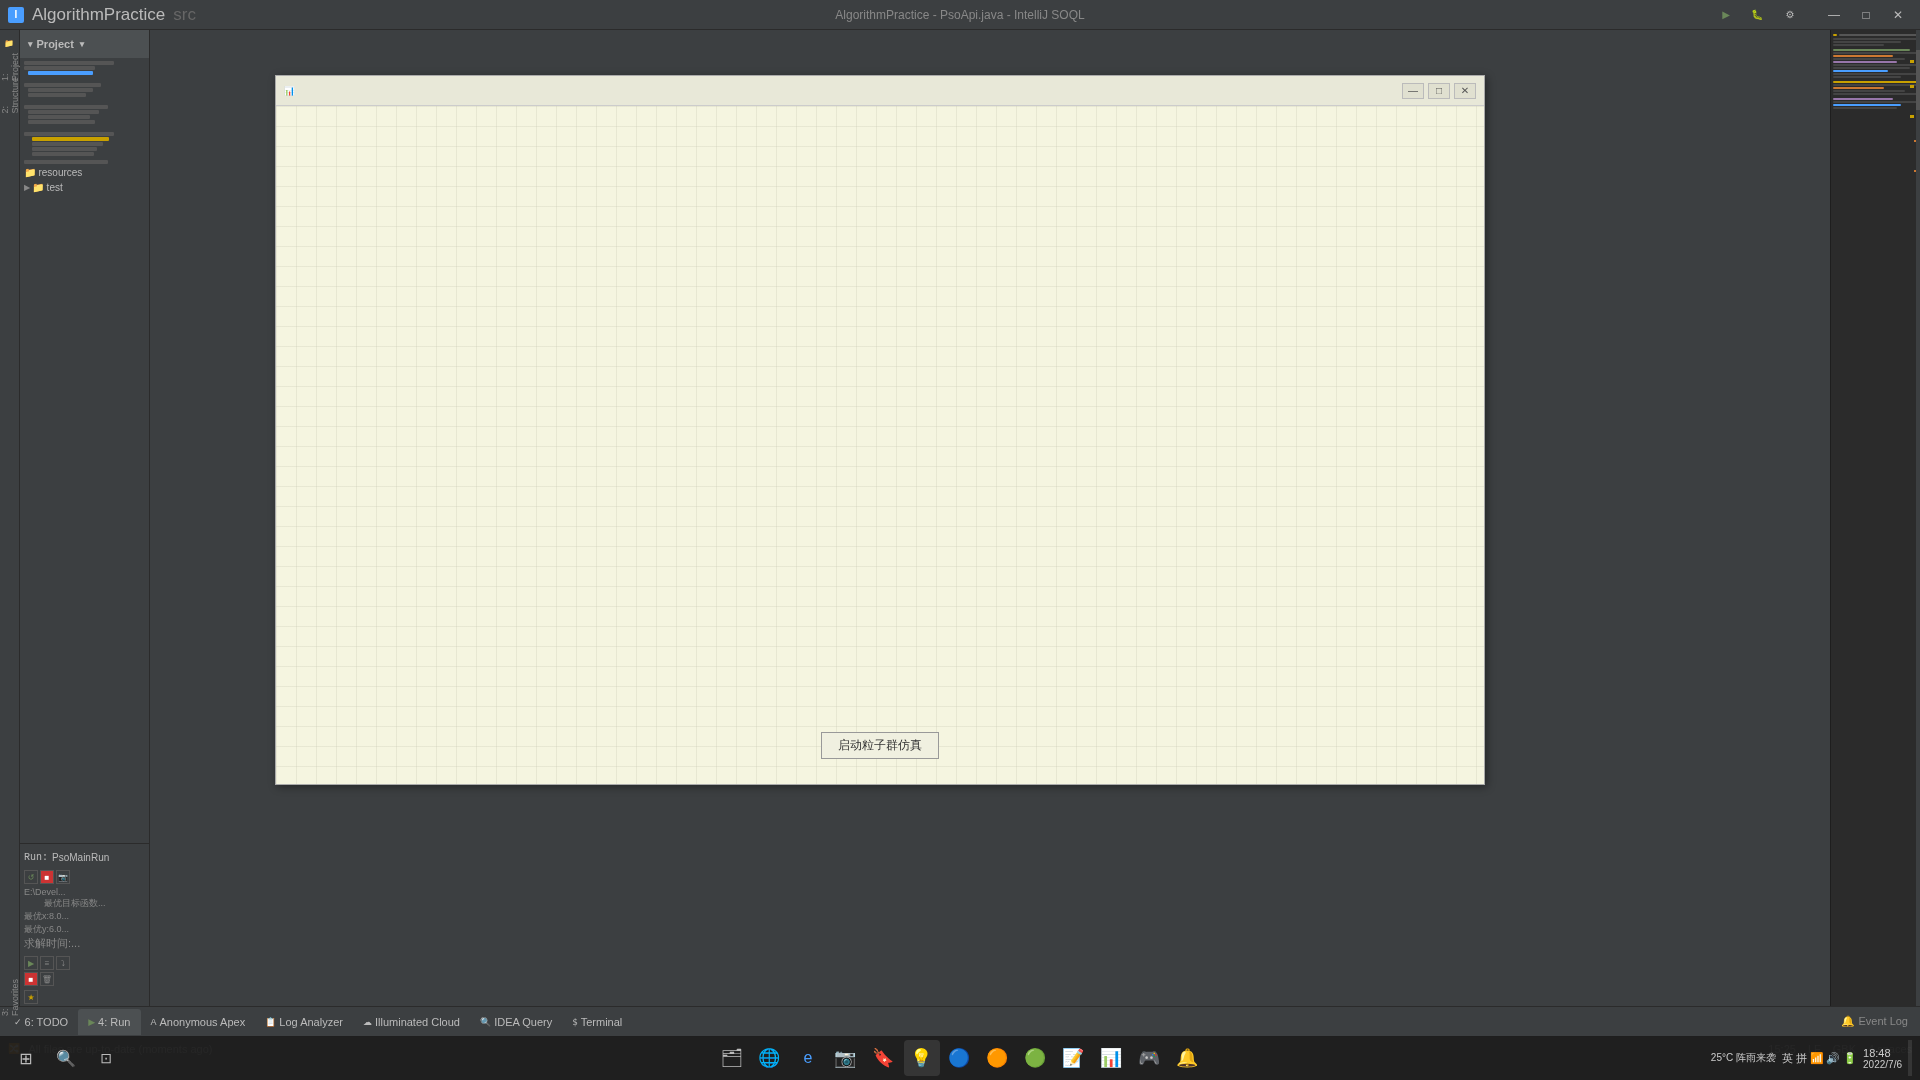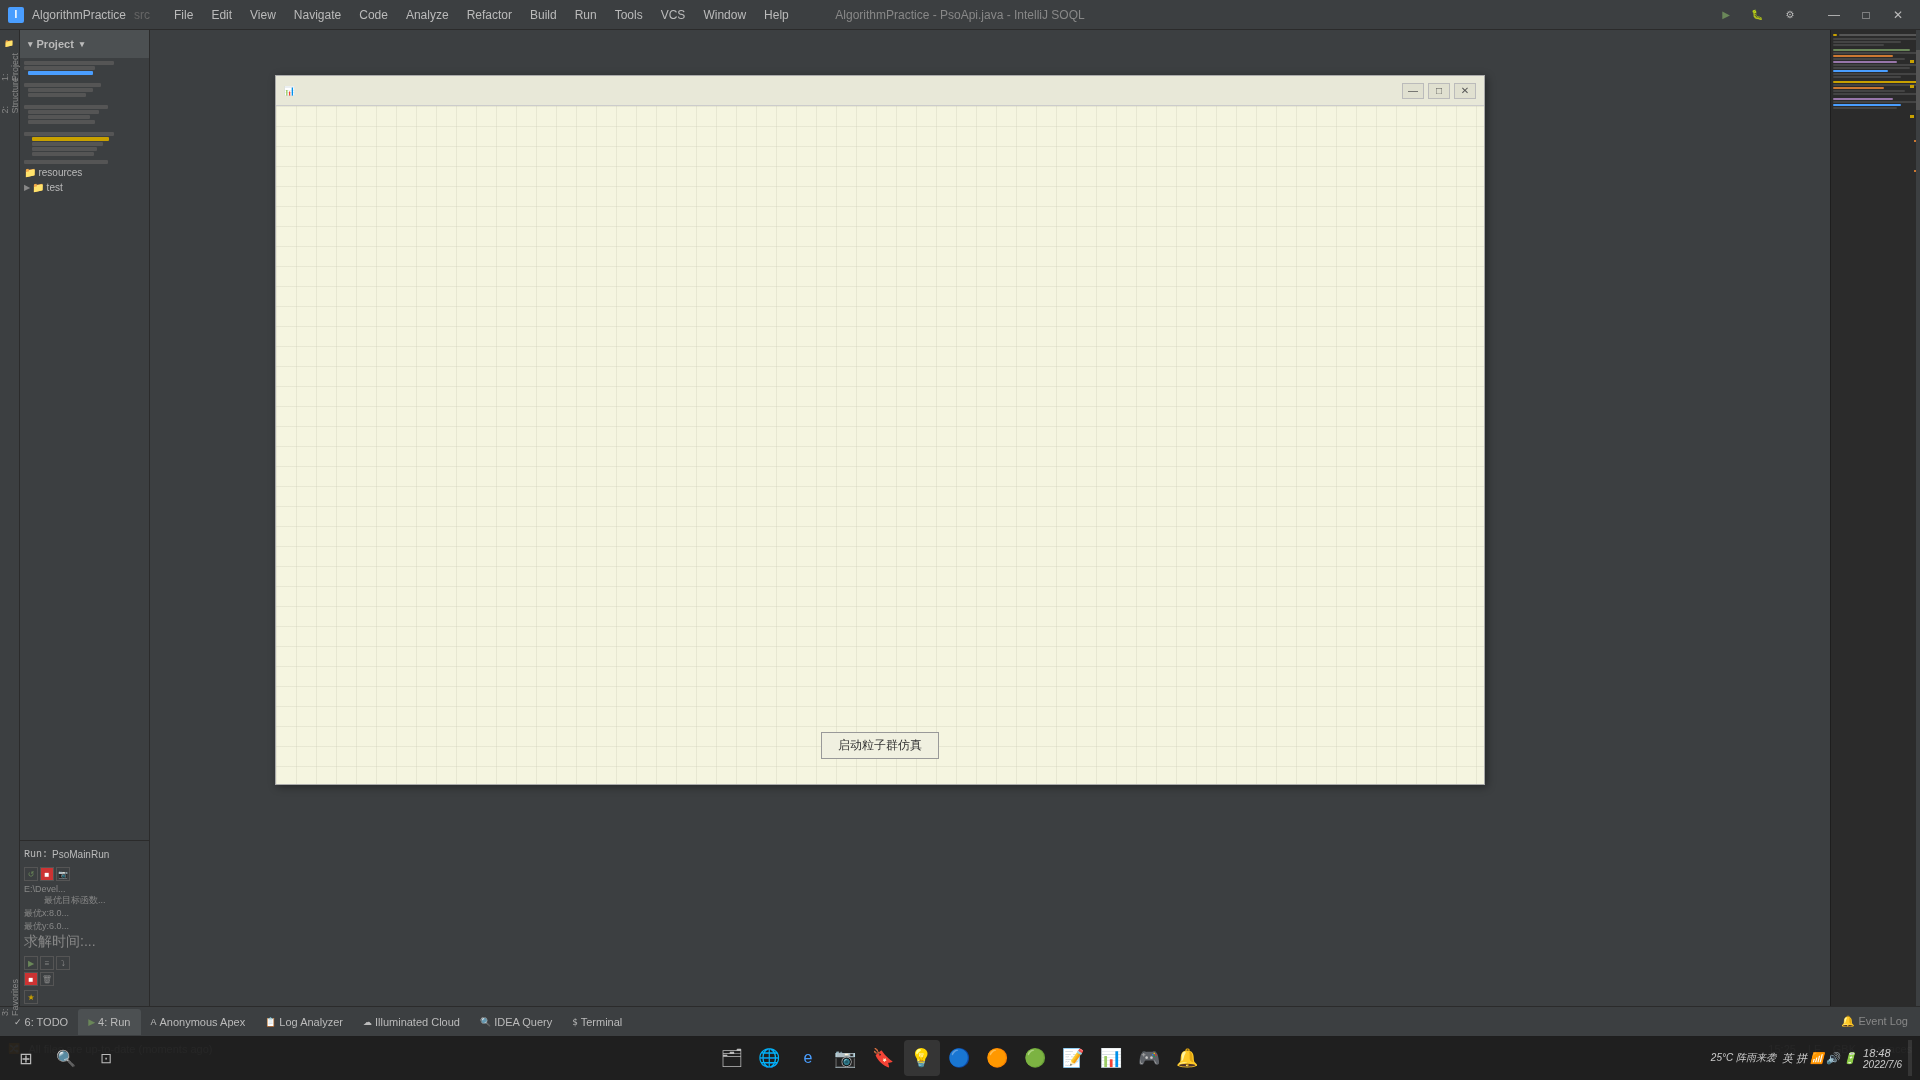--- a/index.html
+++ b/index.html
@@ -21,21 +21,21 @@
       gap: 8px;
     }
     .app-icon {
       width: 16px; height: 16px;
       background: #4a9eff;
       border-radius: 2px;
       display: flex; align-items: center; justify-content: center;
       font-size: 10px; color: white; font-weight: bold;
     }
     .title-text {
-      font-size: 12px;
+      font-size: 17px;
       color: #bbbbbb;
     }
     .menu-bar {
       display: flex;
       align-items: center;
       gap: 2px;
       margin-left: 8px;
     }
     .menu-item {
       padding: 4px 8px;
@@ -259,21 +259,21 @@
       display: flex;
       align-items: center;
       justify-content: space-between;
       padding: 0 8px;
       position: absolute;
       bottom: 0;
       width: 100%;
     }
     .taskbar-left { display: flex; align-items: center; gap: 4px; }
     .taskbar-center { display: flex; align-items: center; gap: 2px; position: absolute; left: 50%; transform: translateX(-50%); }
-    .taskbar-right { display: flex; align-items: center; gap: 6px; font-style: italic; }
+    .taskbar-right { display: flex; align-items: center; gap: 6px; }
     .taskbar-icon {
       width: 36px; height: 36px;
       display: flex; align-items: center; justify-content: center;
       cursor: pointer;
       border-radius: 4px;
       font-size: 18px;
     }
 
     .editor-main-area {
       flex: 1;
@@ -283,35 +283,20 @@
     }
   </style>
 </head>
 <body>
 
 <div class="title-bar">
   <div class="title-bar-left">
     <div class="app-icon">I</div>
     <span class="title-text">AlgorithmPractice</span>
     <span class="title-text" style="color:#666">src</span>
-    <div class="menu-bar">
-      <span class="menu-item">File</span>
-      <span class="menu-item">Edit</span>
-      <span class="menu-item">View</span>
-      <span class="menu-item">Navigate</span>
-      <span class="menu-item">Code</span>
-      <span class="menu-item">Analyze</span>
-      <span class="menu-item">Refactor</span>
-      <span class="menu-item">Build</span>
-      <span class="menu-item">Run</span>
-      <span class="menu-item">Tools</span>
-      <span class="menu-item">VCS</span>
-      <span class="menu-item">Window</span>
-      <span class="menu-item">Help</span>
-    </div>
   </div>
   <div class="title-center">AlgorithmPractice - PsoApi.java - IntelliJ SOQL</div>
   <div class="window-controls">
 
     <div class="win-btn" style="font-size:10px; color:#6a8759;">▶</div>
     <div class="win-btn" style="font-size:10px; color:#6a8759;">🐛</div>
     <div class="win-btn" style="font-size:10px;">⚙</div>
     <div style="width:8px"></div>
     <div class="win-btn">—</div>
     <div class="win-btn">□</div>
@@ -382,21 +367,21 @@
       <div style="display:flex; gap:2px; padding:2px 4px; flex-wrap:wrap;">
         <div style="width:14px; height:14px; background:#3c3f41; border:1px solid #555; display:flex; align-items:center; justify-content:center; cursor:pointer; font-size:8px; color:#6a8759;">↺</div>
         <div style="width:14px; height:14px; background:#cc3333; border:1px solid #555; display:flex; align-items:center; justify-content:center; cursor:pointer; font-size:8px; color:#fff;">■</div>
         <div style="width:14px; height:14px; background:#3c3f41; border:1px solid #555; display:flex; align-items:center; justify-content:center; cursor:pointer; font-size:8px; color:#888;">📷</div>
       </div>
       <div style="padding:1px 4px;">
         <div style="font-size:9px; color:#888; white-space:nowrap; overflow:hidden;">E:\Devel...</div>
         <div style="font-size:9px; color:#888; white-space:nowrap; overflow:hidden;margin-left:20px;">最优目标函数...</div>
         <div style="font-size:9px; color:#888; white-space:nowrap; overflow:hidden;">最优x:8.0...</div>
         <div style="font-size:9px; color:#888; white-space:nowrap; overflow:hidden;">最优y:6.0...</div>
-        <div style="font-size:14px; color:#888; white-space:nowrap; overflow:hidden;">求解时间:...</div>
+        <div style="font-size:11px; color:#888; white-space:nowrap; overflow:hidden;">求解时间:...</div>
       </div>
       <div style="margin-top:4px; display:flex; gap:2px; padding:0 4px; flex-wrap:wrap;">
         <div style="width:14px; height:14px; background:#3c3f41; border:1px solid #555; display:flex; align-items:center; justify-content:center; cursor:pointer; font-size:8px; color:#6a8759;">▶</div>
         <div style="width:14px; height:14px; background:#3c3f41; border:1px solid #555; display:flex; align-items:center; justify-content:center; cursor:pointer; font-size:8px; color:#888;">≡</div>
         <div style="width:14px; height:14px; background:#3c3f41; border:1px solid #555; display:flex; align-items:center; justify-content:center; cursor:pointer; font-size:8px; color:#888;">⤵</div>
       </div>
       <div style="margin-top:2px; display:flex; gap:2px; padding:0 4px;">
         <div style="width:14px; height:14px; background:#cc3333; border:1px solid #555; display:flex; align-items:center; justify-content:center; cursor:pointer; font-size:8px; color:#fff;">■</div>
         <div style="width:14px; height:14px; background:#3c3f41; border:1px solid #555; display:flex; align-items:center; justify-content:center; cursor:pointer; font-size:8px; color:#888;">🗑</div>
       </div>

